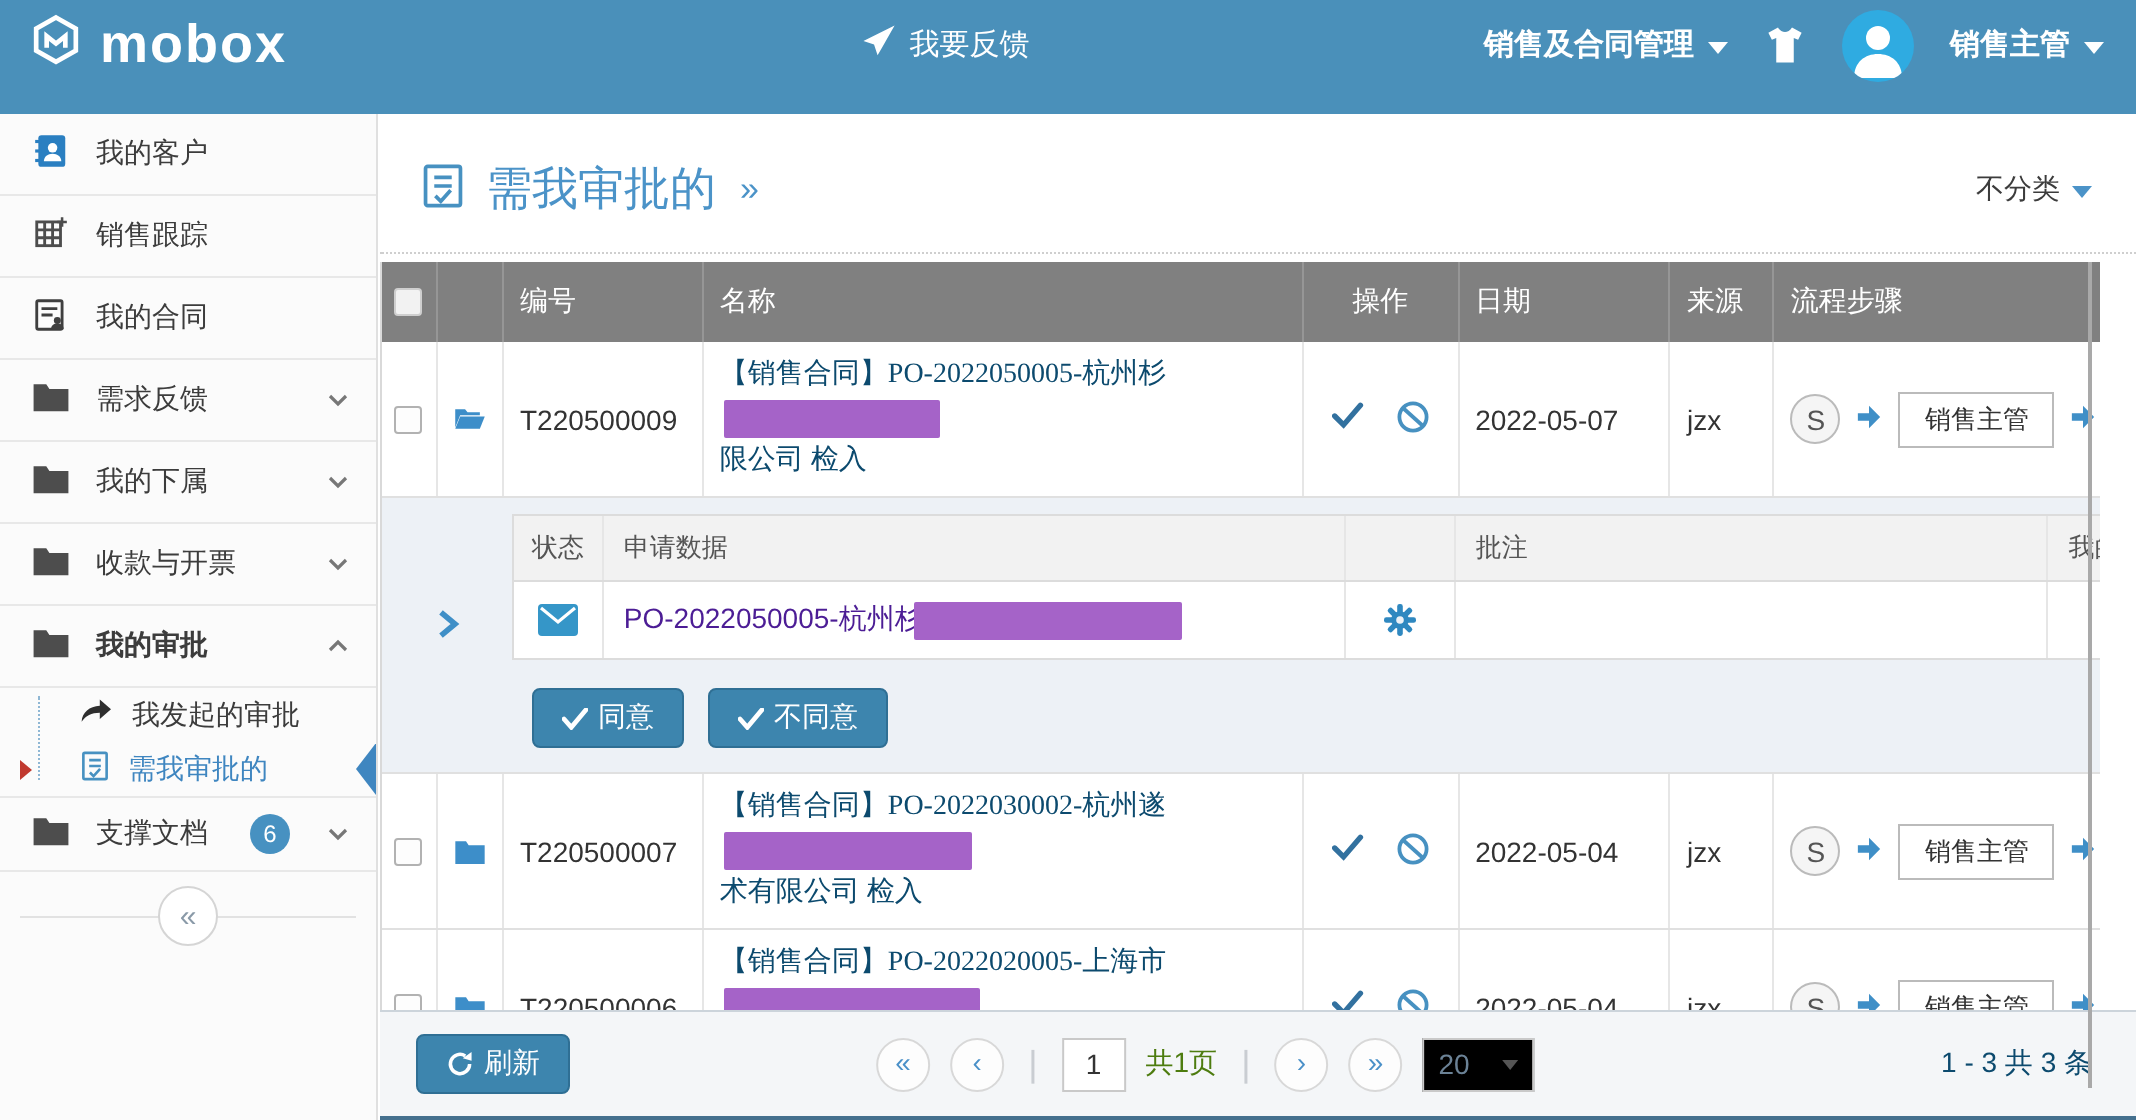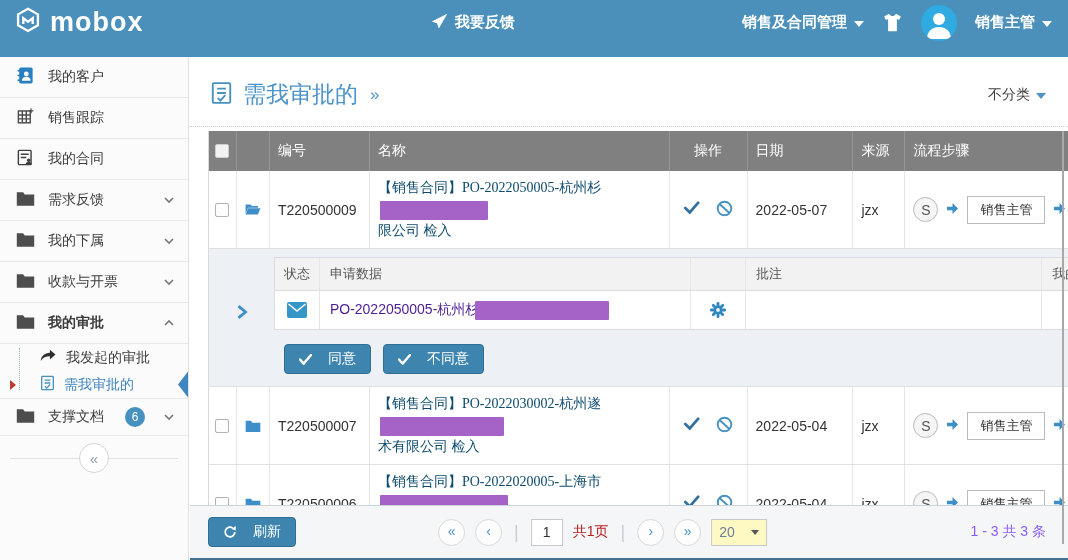--- a/index.html
+++ b/index.html
@@ -4,21 +4,21 @@
 <style>
   * { margin:0; padding:0; box-sizing:border-box; }
   html,body { width:1068px; height:560px; overflow:hidden; }
   body { font-family:"Liberation Sans","DejaVu Sans",sans-serif; font-size:14px; color:#333; background:#fff; }
   .app { width:1068px; height:560px; position:relative; overflow:hidden; background:#fff; }
 
   
   .hdr { height:57px; background:#4a90ba; display:flex; align-items:center; color:#fff; padding:0 16px 12px 14px; }
   .logo { display:flex; align-items:center; gap:8px; cursor:pointer; }
   .logo-text { font-size:27px; font-weight:bold; letter-spacing:1px; color:#fff; }
-  .hdr-center { flex:1; display:flex; justify-content:center;font-weight:bold; }
+  .hdr-center { flex:1; display:flex; justify-content:center; }
   .feedback { display:flex; align-items:center; gap:7px; font-size:15px; cursor:pointer; margin-left:60px; }
   .hdr-right { display:flex; align-items:center; gap:18px; }
   .dd { display:flex; align-items:center; gap:7px; font-size:15px; font-weight:bold; cursor:pointer; }
   .caret-down { width:0; height:0; border-left:5px solid transparent; border-right:5px solid transparent; border-top:6px solid #fff; margin-top:2px; }
   .avatar { width:36px; height:36px; border-radius:50%; background:#2fabe1; display:flex; align-items:center; justify-content:center; overflow:hidden; cursor:pointer; }
 
   
   .sidebar { position:absolute; top:57px; left:0; width:189px; height:503px; background:#fbfbfb; border-right:1px solid #e0e0e0; }
   .side-item { height:41px; display:flex; align-items:center; gap:13px; padding:0 14px 0 16px; border-bottom:1px solid #e8e8e8; cursor:pointer; color:#3c3c3c; }
   .side-item .lbl { flex:1; }
@@ -37,21 +37,21 @@
 
   
   .main { position:absolute; top:57px; left:190px; width:878px; height:503px; background:#fff; }
   .page-head { height:70px; display:flex; align-items:center; padding:6px 22px 0 20px; border-bottom:1px dotted #cfcfcf; margin-bottom:4px; }
   .page-title { font-size:23px; color:#4b93c8; margin-left:10px; font-weight:normal; }
   .title-more { font-size:17px; color:#4b93c8; margin-left:12px; cursor:pointer; }
   .category { margin-left:auto; display:flex; align-items:center; gap:6px; cursor:pointer; color:#3c3c3c; font-size:14px; }
   .caret-blue { width:0; height:0; border-left:5px solid transparent; border-right:5px solid transparent; border-top:6px solid #4b93c8; margin-top:2px; }
 
   
-  .tbl-wrap { margin-left:18px; width:860px; overflow:hidden; position:relative; }
+  .tbl-wrap { width:860px; overflow:hidden; position:relative; }
   .edge-line { position:absolute; right:4px; top:0; bottom:0; width:2px; background:#a9a9a9; z-index:5; }
   .tbl { width:1150px; border:1px solid #d9d9d9; border-top:none; }
   .tr { display:flex; align-items:stretch; border-bottom:1px solid #e0e0e0; background:#fff; }
   .td { display:flex; align-items:center; padding:6px 8px; border-right:1px solid #e6e6e6; }
   .thead { background:#808080; color:#fff; border-bottom:none; }
   .thead .td { border-right:1px solid #969696; min-height:40px; font-size:14px; }
   .c-cb { width:28px; justify-content:center; padding:6px 4px; }
   .c-ic { width:33px; justify-content:center; }
   .c-id { width:100px; }
   .c-name { width:300px;font-family:Liberation Serif, serif; }
@@ -78,30 +78,30 @@
   .sub-td { padding:7px 10px; border-right:1px solid #e6e6e6; display:flex; align-items:center; }
   .sub-thead { background:#f2f2f2; border-bottom:1px solid #dcdcdc; color:#555; font-size:13px; }
   .s-st { width:45px; justify-content:center; padding:7px 4px; }
   .s-data { width:372px; }
   .s-gear { width:55px; justify-content:center; }
   .s-cmt { width:297px;font-family:Liberation Serif, serif; }
   .s-my { width:108px; border-right:none; }
   .sub-row .sub-td { min-height:38px; }
   .sub-link { color:#4c1d95; cursor:pointer; white-space:nowrap; }
   .btn-row { margin:14px 0 0 10px; display:flex; gap:12px; }
-  .btn { background:#3d85ae; border:1px solid #2f6f94; color:#fff; border-radius:4px; height:30px; padding:0 14px; font-size:14px; display:inline-flex; align-items:center; gap:16px; cursor:pointer; }
+  .btn { background:#3d85ae; border:1px solid #2f6f94; color:#fff; border-radius:4px; height:30px; padding:0 14px; font-size:14px; display:inline-flex; align-items:center; gap:5px; cursor:pointer; }
   .footer { position:absolute; left:0; right:0; bottom:0; height:55px; background:#f4f6f8; border-top:1px solid #ccd4db; border-bottom:2px solid #44708e; display:flex; align-items:center; padding:0 22px 0 18px; }
   .pager { position:absolute; left:50%; transform:translateX(-58%); display:flex; align-items:center; gap:10px; }
   .pg-circle { width:27px; height:27px; border-radius:50%; border:1px solid #d8d8d8; background:#fdfdfd; color:#4a90c8; display:flex; align-items:center; justify-content:center; font-size:14px; cursor:pointer; padding-bottom:2px; }
   .pg-sep { color:#c9cdd2; font-size:18px; margin:0 2px; }
   .pg-input { width:32px; height:27px; border:1px solid #c9c9c9; text-align:center; font-size:14px; color:#333; background:#fff; font-family:inherit; }
-  .pg-total { color:#b91c1c;text-align:right; }
-  .pg-size { width:56px; height:27px; border:1px solid #c9c9c9; background:#fef9c3; display:flex; align-items:center; justify-content:space-between; padding:0 7px; color:#6b8296; cursor:pointer; }
+  .pg-total { color:#4d7c0f;text-align:right; }
+  .pg-size { width:56px; height:27px; border:1px solid #c9c9c9; background:#000000; display:flex; align-items:center; justify-content:space-between; padding:0 7px; color:#6b8296; cursor:pointer; }
   .caret-dark { width:0; height:0; border-left:4px solid transparent; border-right:4px solid transparent; border-top:5px solid #555; }
-  .range { margin-left:auto; color:#8b5cf6; font-size:14px; }
+  .range { margin-left:auto; color:#0c4a6e; font-size:14px; }
 </style>
 </head>
 <body>
 
 <div class="app">
 
   <div class="hdr">
     <div class="logo">
       <span>
         <svg width="28" height="28" viewBox="0 0 24 24">

